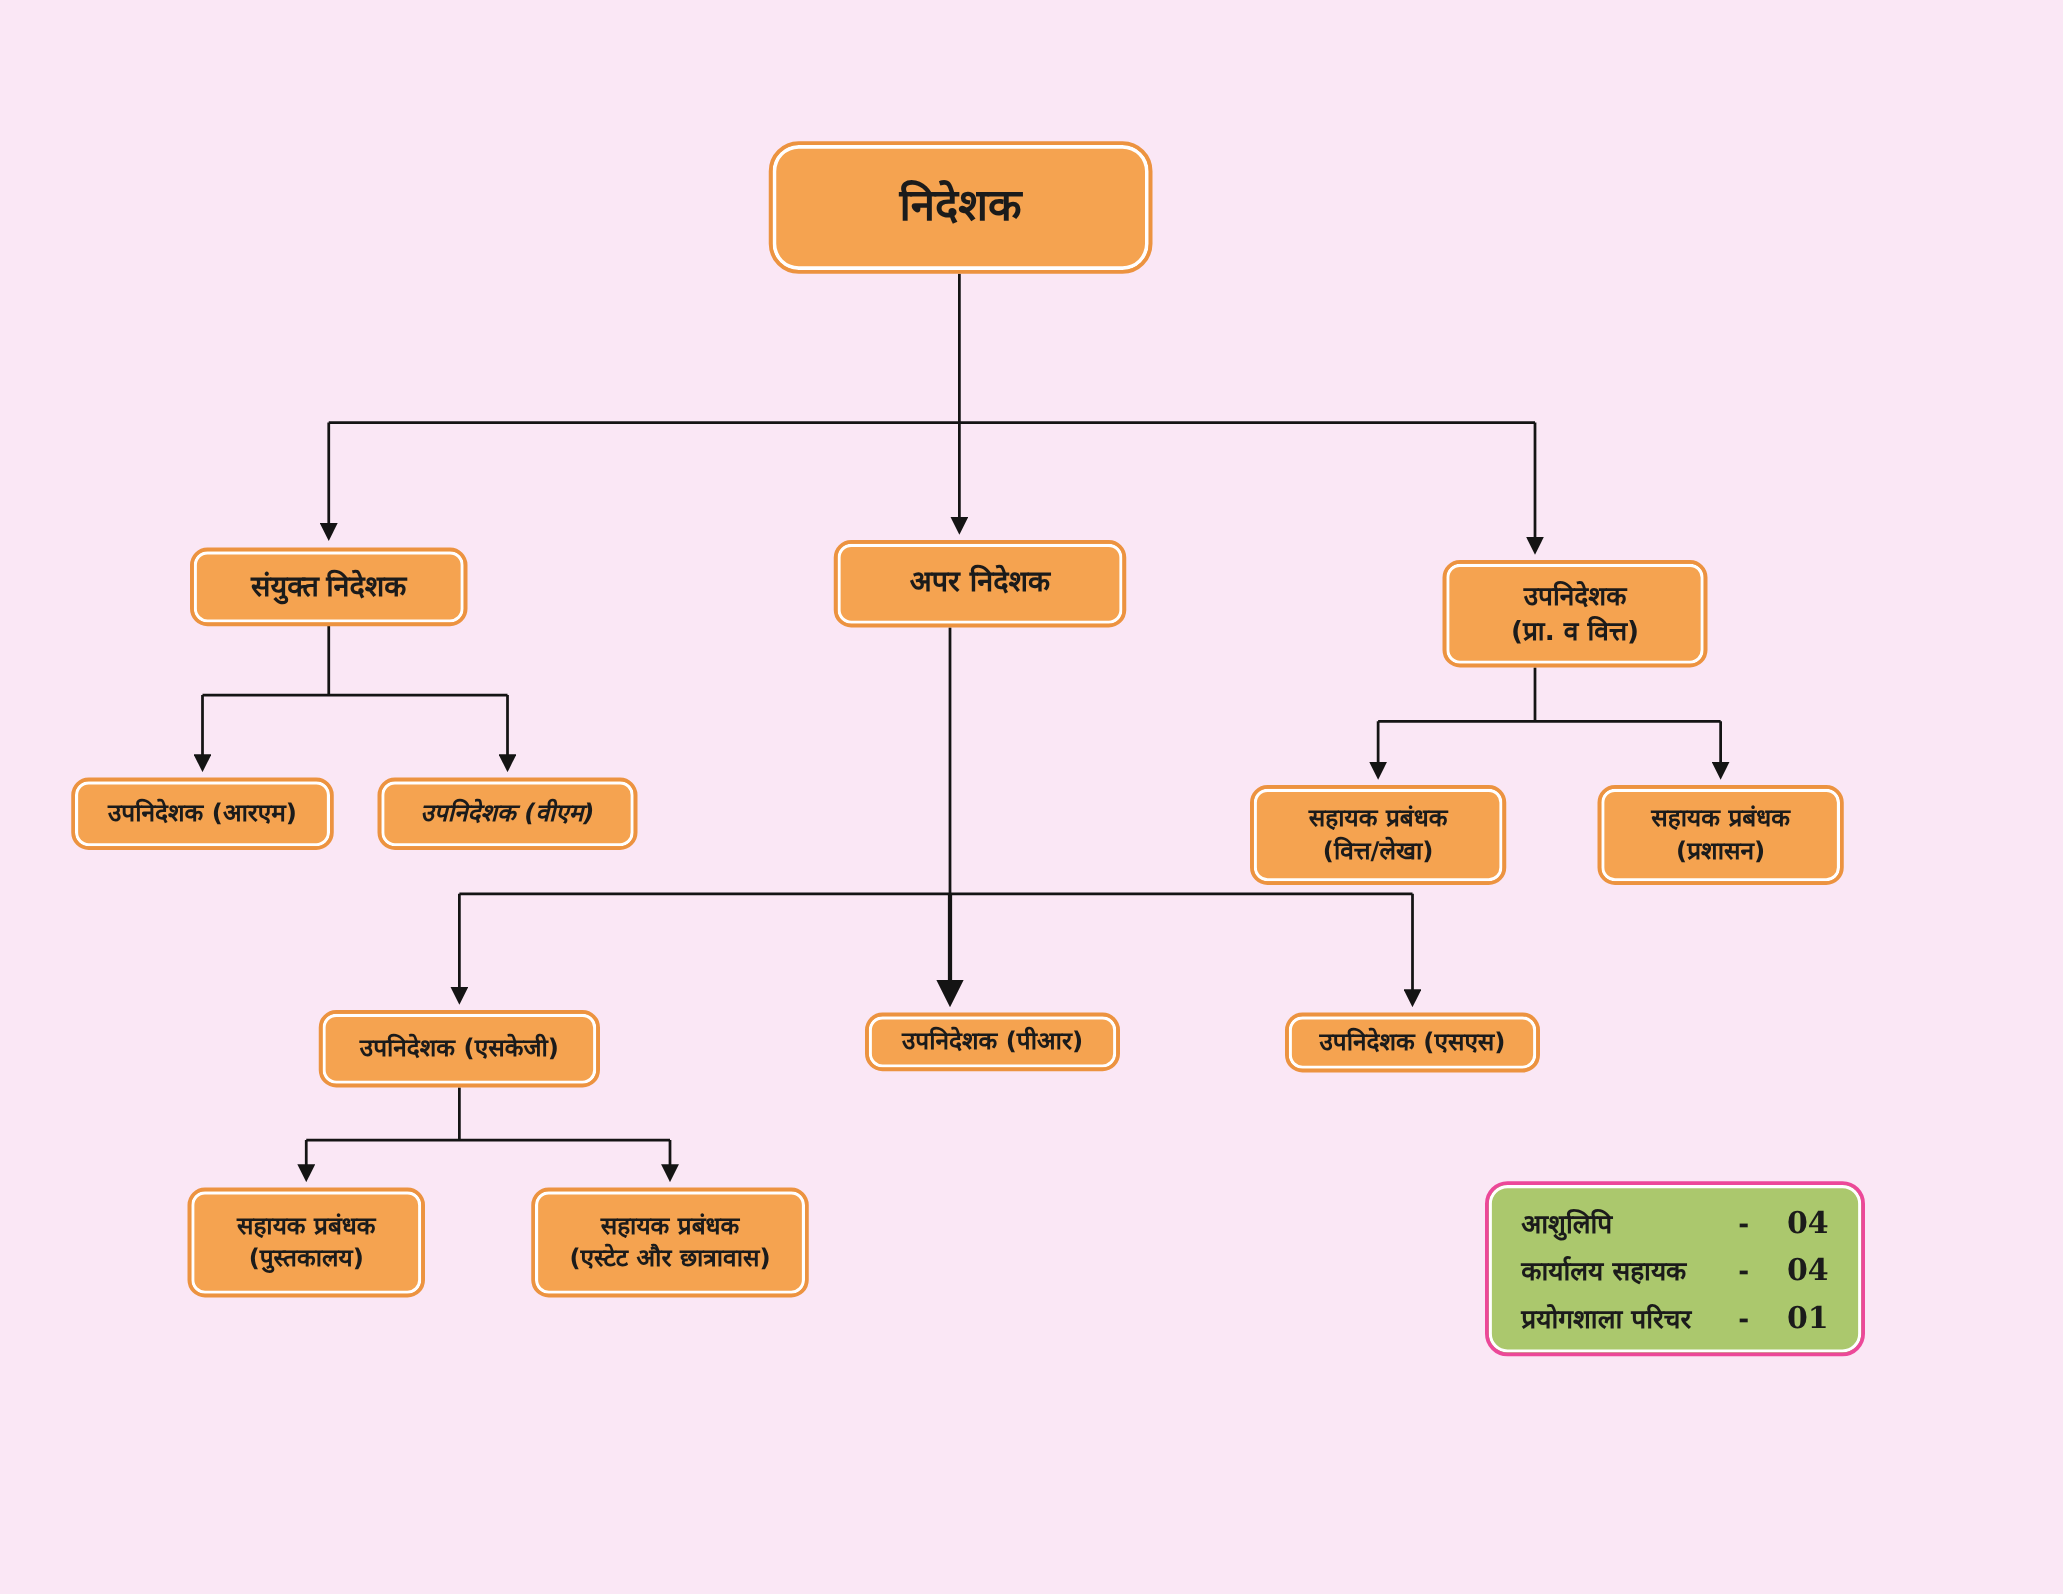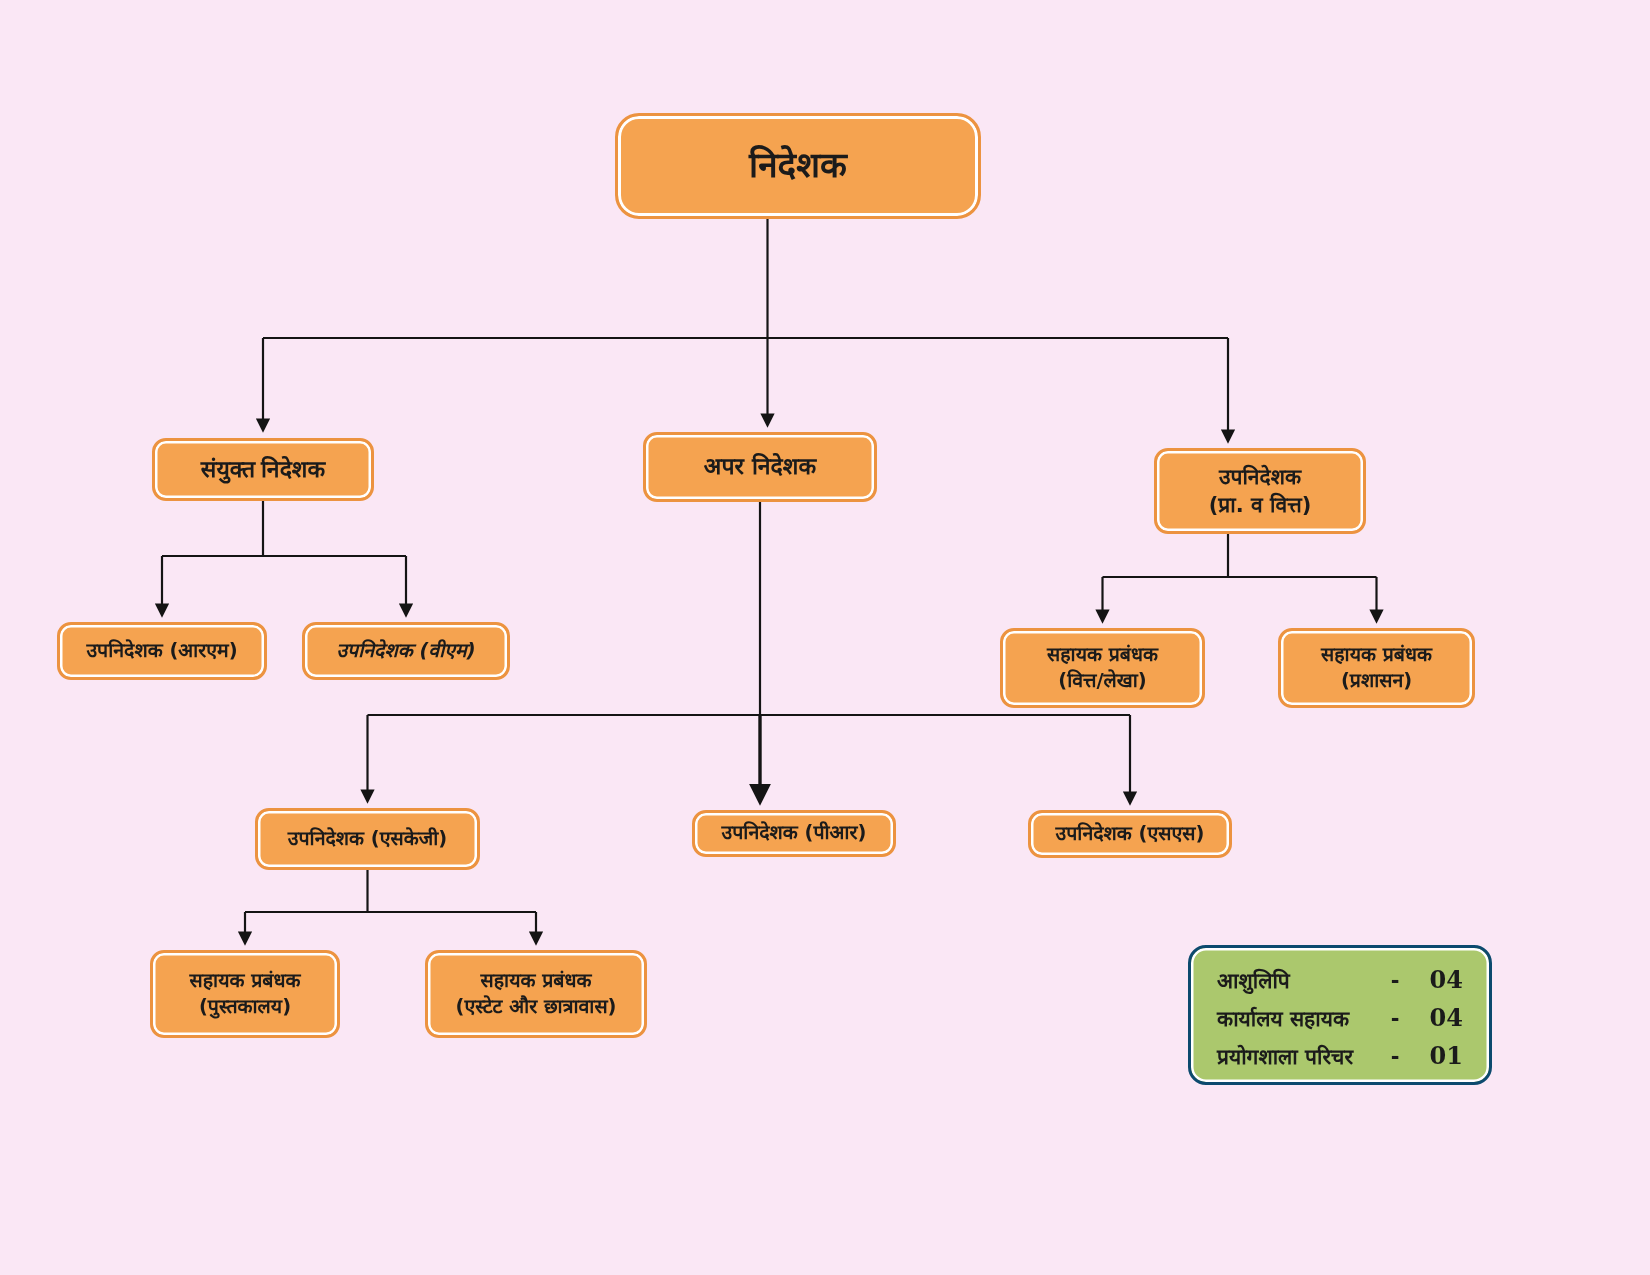--- a/index.html
+++ b/index.html
@@ -43,27 +43,27 @@
     font-size: 35px;
     box-shadow: inset 0 0 0 3px #ffffff;
   }
   .node.lvl1 { font-size: 23px; }
   .node.lvl2 { font-size: 21px; margin-left: 32px; }
   .node.small { font-size: 19.5px; }
 
   .legend {
     position: absolute;
     background: #abc86d;
-    border: 3px solid #0c4a6e;
+    border: 3px solid #ec4899;
     border-radius: 18px;
     box-shadow: inset 0 0 0 2.5px #ffffff;
     padding: 20px 26px 16px 26px;
     display: flex;
     flex-direction: column;
-    justify-content: flex-start;
+    justify-content: flex-end;
   }
   .legend-row {
     display: grid;
     grid-template-columns: 1fr 24px 56px;
     align-items: baseline;
     font-weight: 700;
     font-size: 21px;
     line-height: 1.0;
     margin-bottom: 14px;
   }
@@ -111,29 +111,29 @@
       <path d="M1102.5,577 L1102.5,620" marker-end="url(#ah)"></path>
       <path d="M1376.5,577 L1376.5,620" marker-end="url(#ah)"></path>
 
       <path d="M367.5,870 L367.5,912"></path>
       <path d="M245,912 L536,912"></path>
       <path d="M245,912 L245,942" marker-end="url(#ah)"></path>
       <path d="M536,912 L536,942" marker-end="url(#ah)"></path>
     </g>
   </svg>
 
-  <div class="node director" style="left:615px; top:113px; width:366px; height:106px;">
+  <div class="node director" style="left:615px; top:113px; width:307px; height:106px;">
     <span class="line">निदेशक</span>
   </div>
 
   <div class="node lvl1" style="left:152px; top:438px; width:222px; height:63px;font-family:Liberation Serif, serif;">
     <span class="line">संयुक्त निदेशक</span>
   </div>
 
-  <div class="node lvl1" style="left:643px; top:432px; width:234px; height:70px;">
+  <div class="node lvl1" style="left:667px; top:432px; width:234px; height:70px;">
     <span class="line">अपर निदेशक</span>
   </div>
 
   <div class="node lvl2" style="left:1122px; top:448px; width:212px; height:86px;">
     <span class="line">उपनिदेशक</span>
     <span class="line">(प्रा. व वित्त)</span>
   </div>
 
   <div class="node small" style="left:57px; top:622px; width:210px; height:58px;">
     <span class="line">उपनिदेशक (आरएम)</span>

